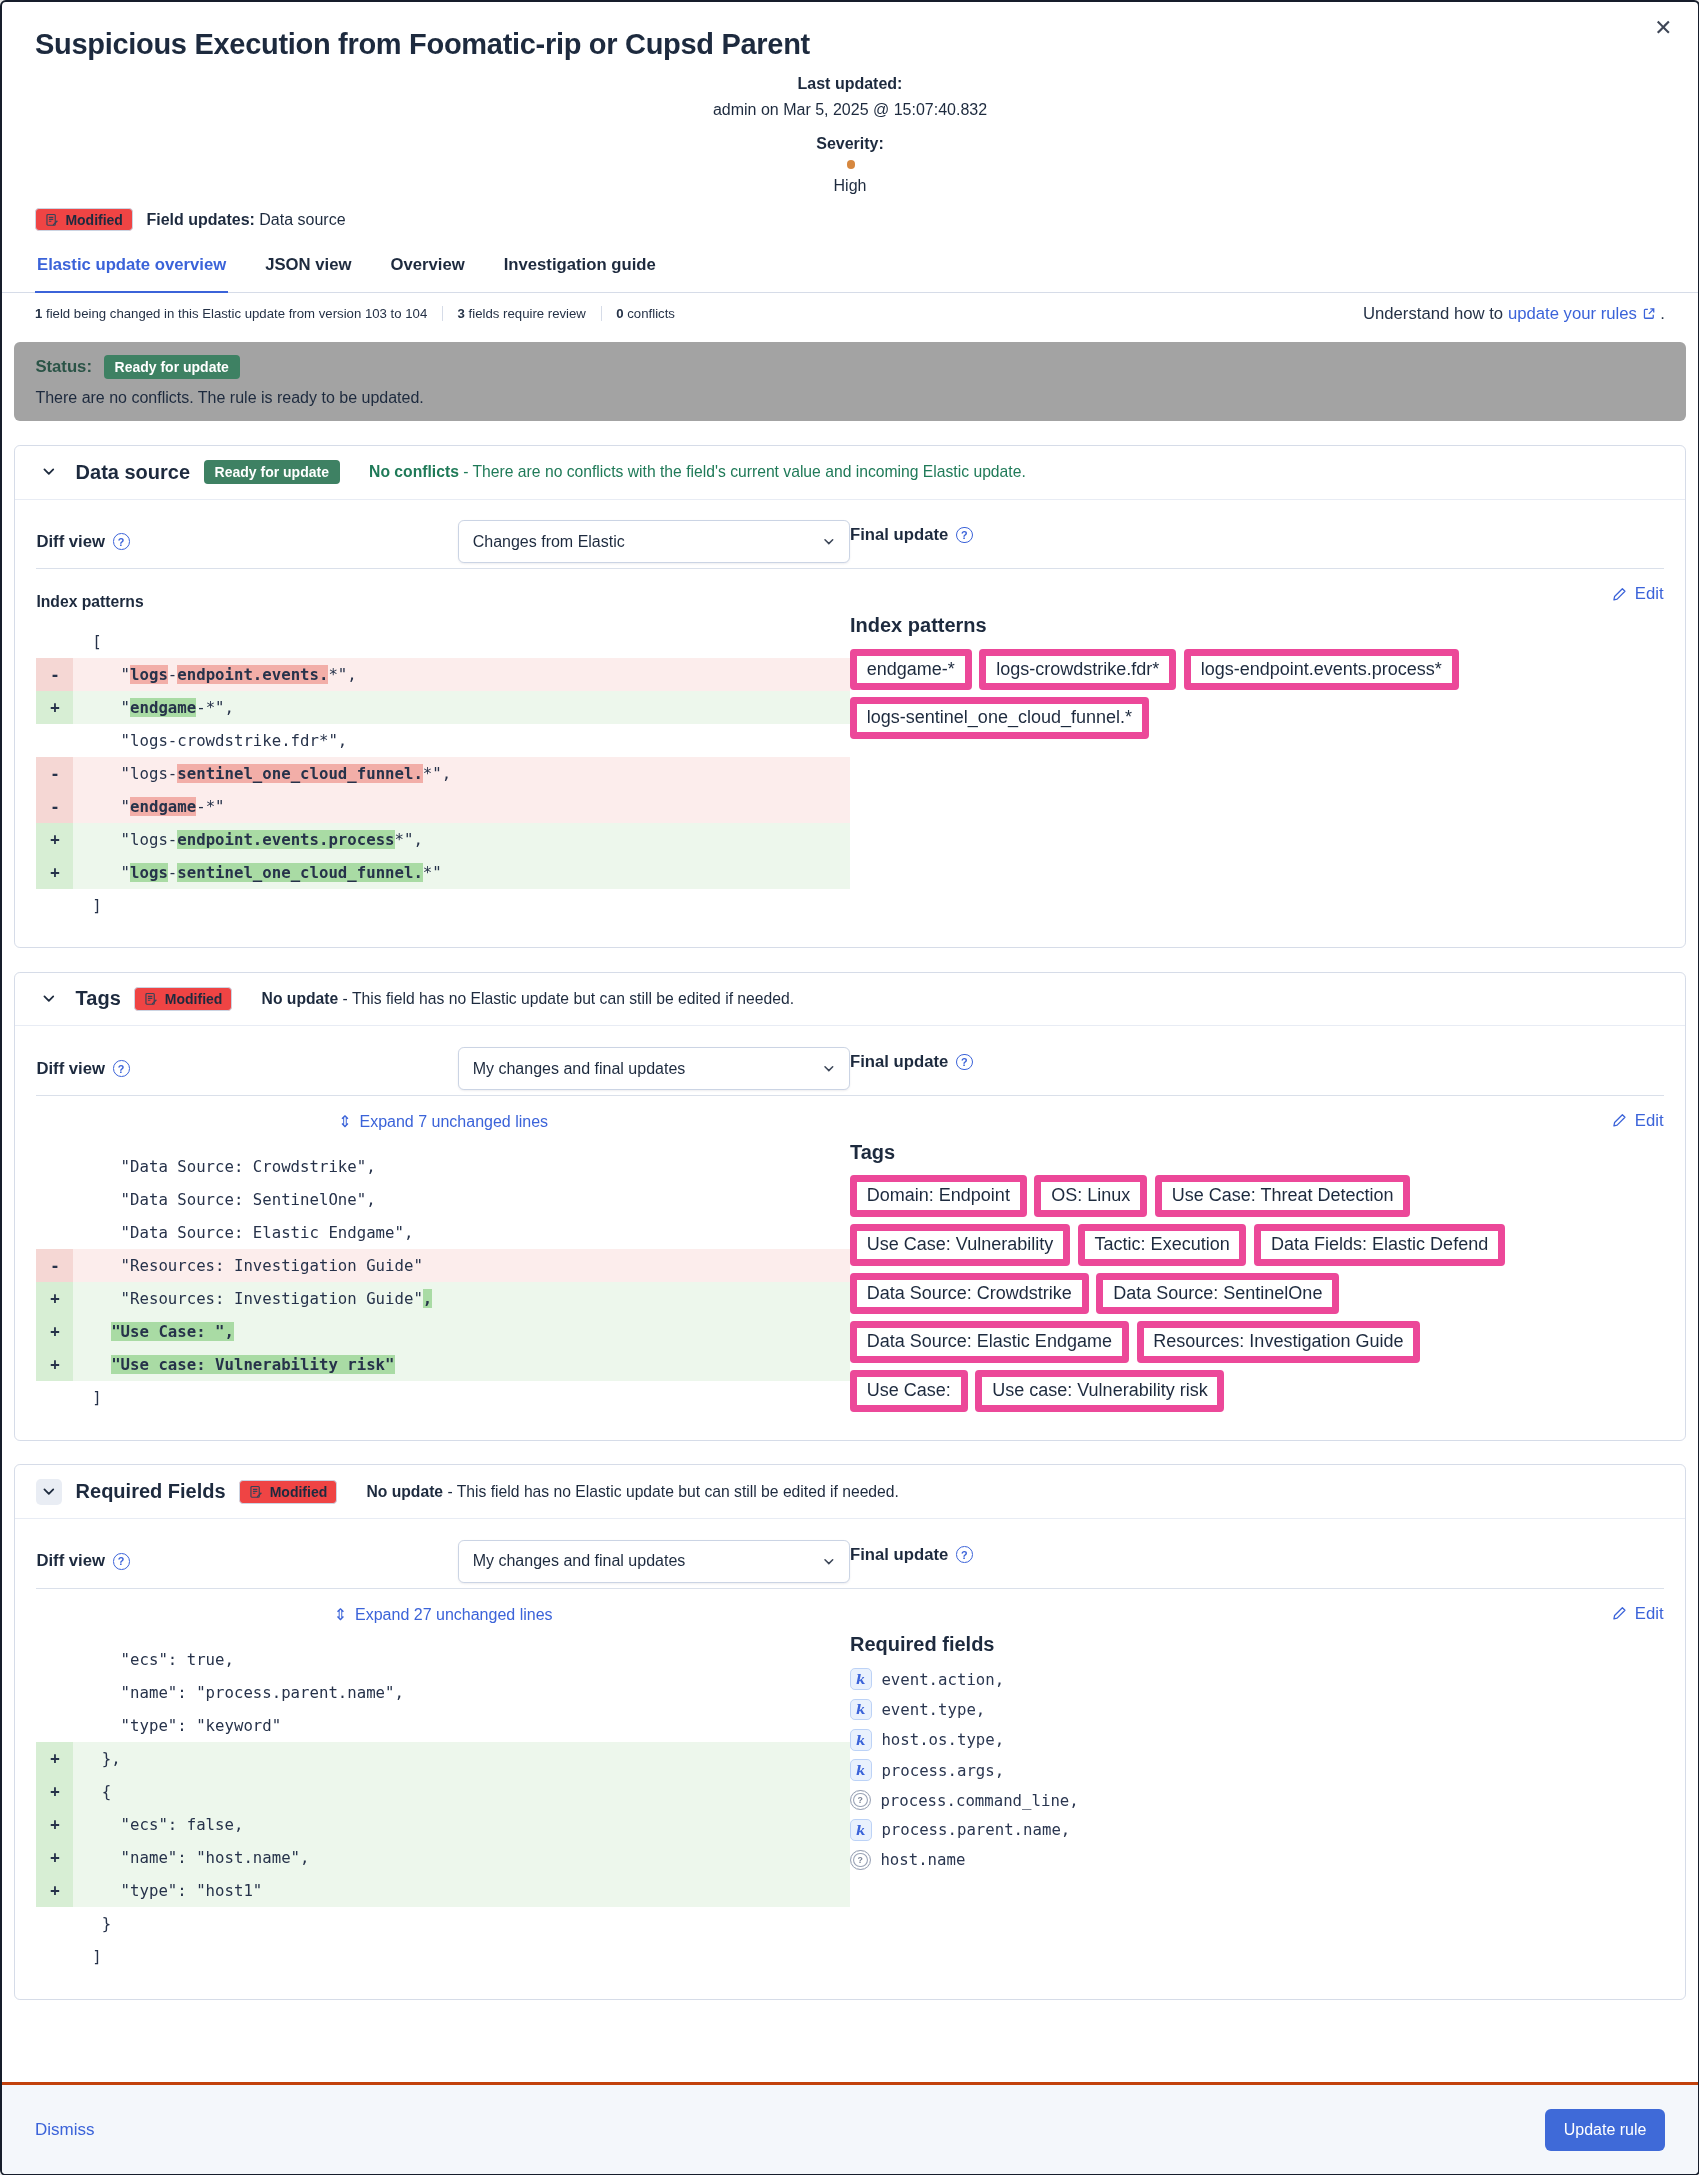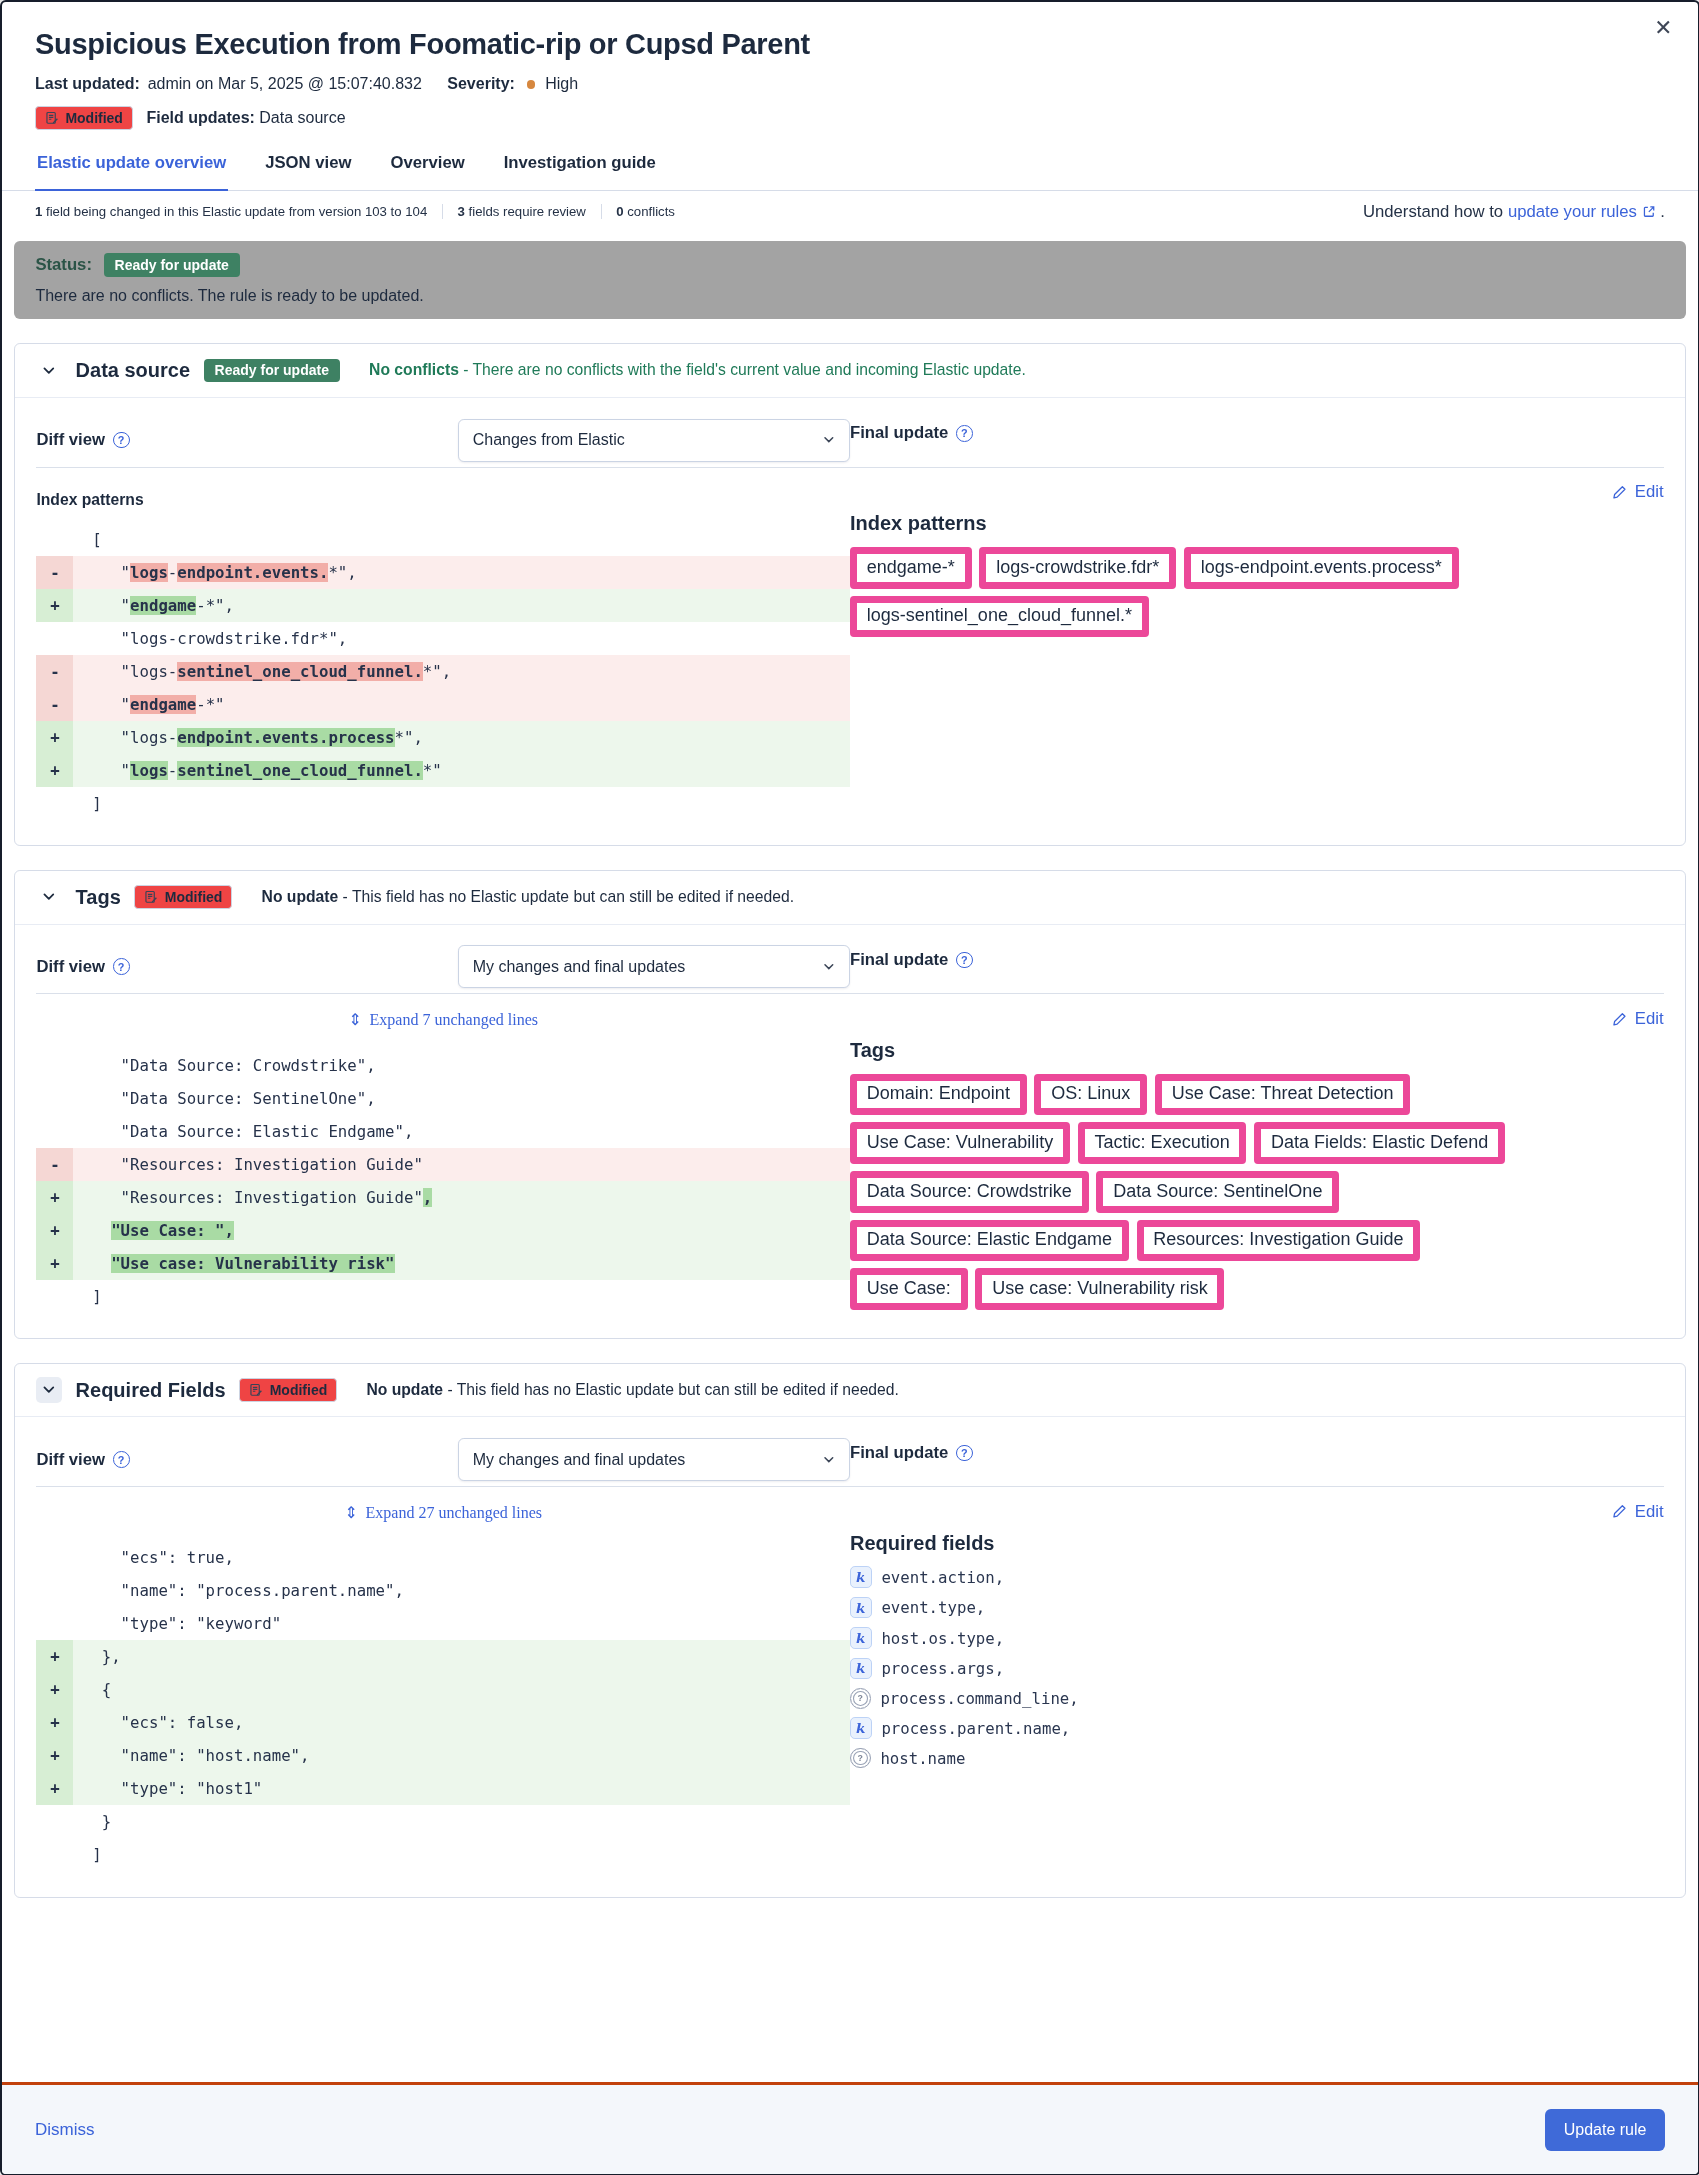--- a/index.html
+++ b/index.html
@@ -8,21 +8,21 @@
   .flyout {
     width:1700px; height:2176px; margin:0 auto; background:#fff;
     border:2px solid #161d2b; border-radius:5.9px; overflow:hidden;
     display:flex; flex-direction:column; position:relative;
   }
   .close-btn { position:absolute; top:13.7px; right:19.6px; font-size:21.6px; color:#3e4656; cursor:pointer; line-height:1; background:none; border:none; font-family:inherit; }
 
   
   .header { padding:25.5px 33px 0; }
   .title { font-size:29px; font-weight:700; letter-spacing:-0.3px; margin:0; }
-  .meta-row { margin-top:14.7px; font-size:16px; display:flex; align-items:center; gap:7.8px; }
+  .meta-row { margin-top:14.7px; font-size:16px; display:flex; align-items:center; gap:7.8px;flex-direction:column; }
   .meta-row b { font-weight:700; }
   .sev-dot { width:8.8px; height:8.8px; border-radius:50%; display:inline-block; margin:0 2px 0 3.9px; }
   .meta-gap { width:9.8px; }
   .badge-row { margin-top:12.7px; display:flex; align-items:center; gap:13.7px; font-size:16px; }
   .badge-outline { display:inline-flex; align-items:center; gap:6.9px; border:1px solid #ccd4e2; border-radius:3.9px; padding:2.9px 8.8px; font-size:14px; font-weight:600; background:#ef4444; color:#1d2a3e; }
   .badge-outline svg { flex:none; }
 
   
   .tabs { display:flex; gap:35px; padding:0 33px; margin-top:13.7px; border-bottom:1px solid #d6dce8; }
   .tab { font-size:16.7px; font-weight:600; padding:9.8px 2px 12.7px; cursor:pointer; color:#1d2a3e; }
@@ -66,21 +66,21 @@
   .diff { margin-top:5.9px; font-family:"DejaVu Sans Mono","Liberation Mono",monospace; font-size:15.7px; color:#26324a; }
   .dline { display:flex; line-height:33px; }
   .dgut { width:37px; flex:none; text-align:center; font-weight:700; }
   .dtxt { white-space:pre; flex:1; }
   .dline.del { background:#fcedec; }
   .dline.del .dgut { background:#f5d7d4; }
   .dline.add { background:#edf7ec; }
   .dline.add .dgut { background:#d7eed4; }
   .hl-del { background:#f2aea8; font-weight:700; }
   .hl-add { background:#a9dba4; font-weight:700; }
-  .expand-row { text-align:center; color:#3b63d9; font-size:16px; margin:15.7px 0 19.6px; font-family:Liberation Serif, serif; cursor:pointer; }
+  .expand-row { text-align:center; color:#3b63d9; font-size:16px; margin:15.7px 0 19.6px; font-family:Liberation Sans, sans-serif; cursor:pointer; }
   .expand-row .expand-icon { margin-right:7.8px; }
 
   
   .edit-row { display:flex; justify-content:flex-end; margin:14.7px 0 3.9px; }
   .edit-link { font-size:16.7px; display:inline-flex; align-items:center; gap:7.8px; font-weight:400; }
   .final-title { font-size:20px; font-weight:700; margin:9.8px 0 11.8px; }
   .badges { display:flex; flex-wrap:wrap; gap:6.9px 7.8px; max-width:686px; }
   .badge-tag { border:7px solid #ec4899; border-radius:3.9px; padding:2.9px 9.8px 3.9px; font-size:18px; font-weight:500; background:#fff; white-space:nowrap; }
   .req-list { margin-top:2px; display:flex; flex-direction:column; gap:8.8px; }
   .req-item { display:flex; align-items:center; gap:9.8px; font-family:"DejaVu Sans Mono","Liberation Mono",monospace; font-size:15.7px; color:#2a3650; }

